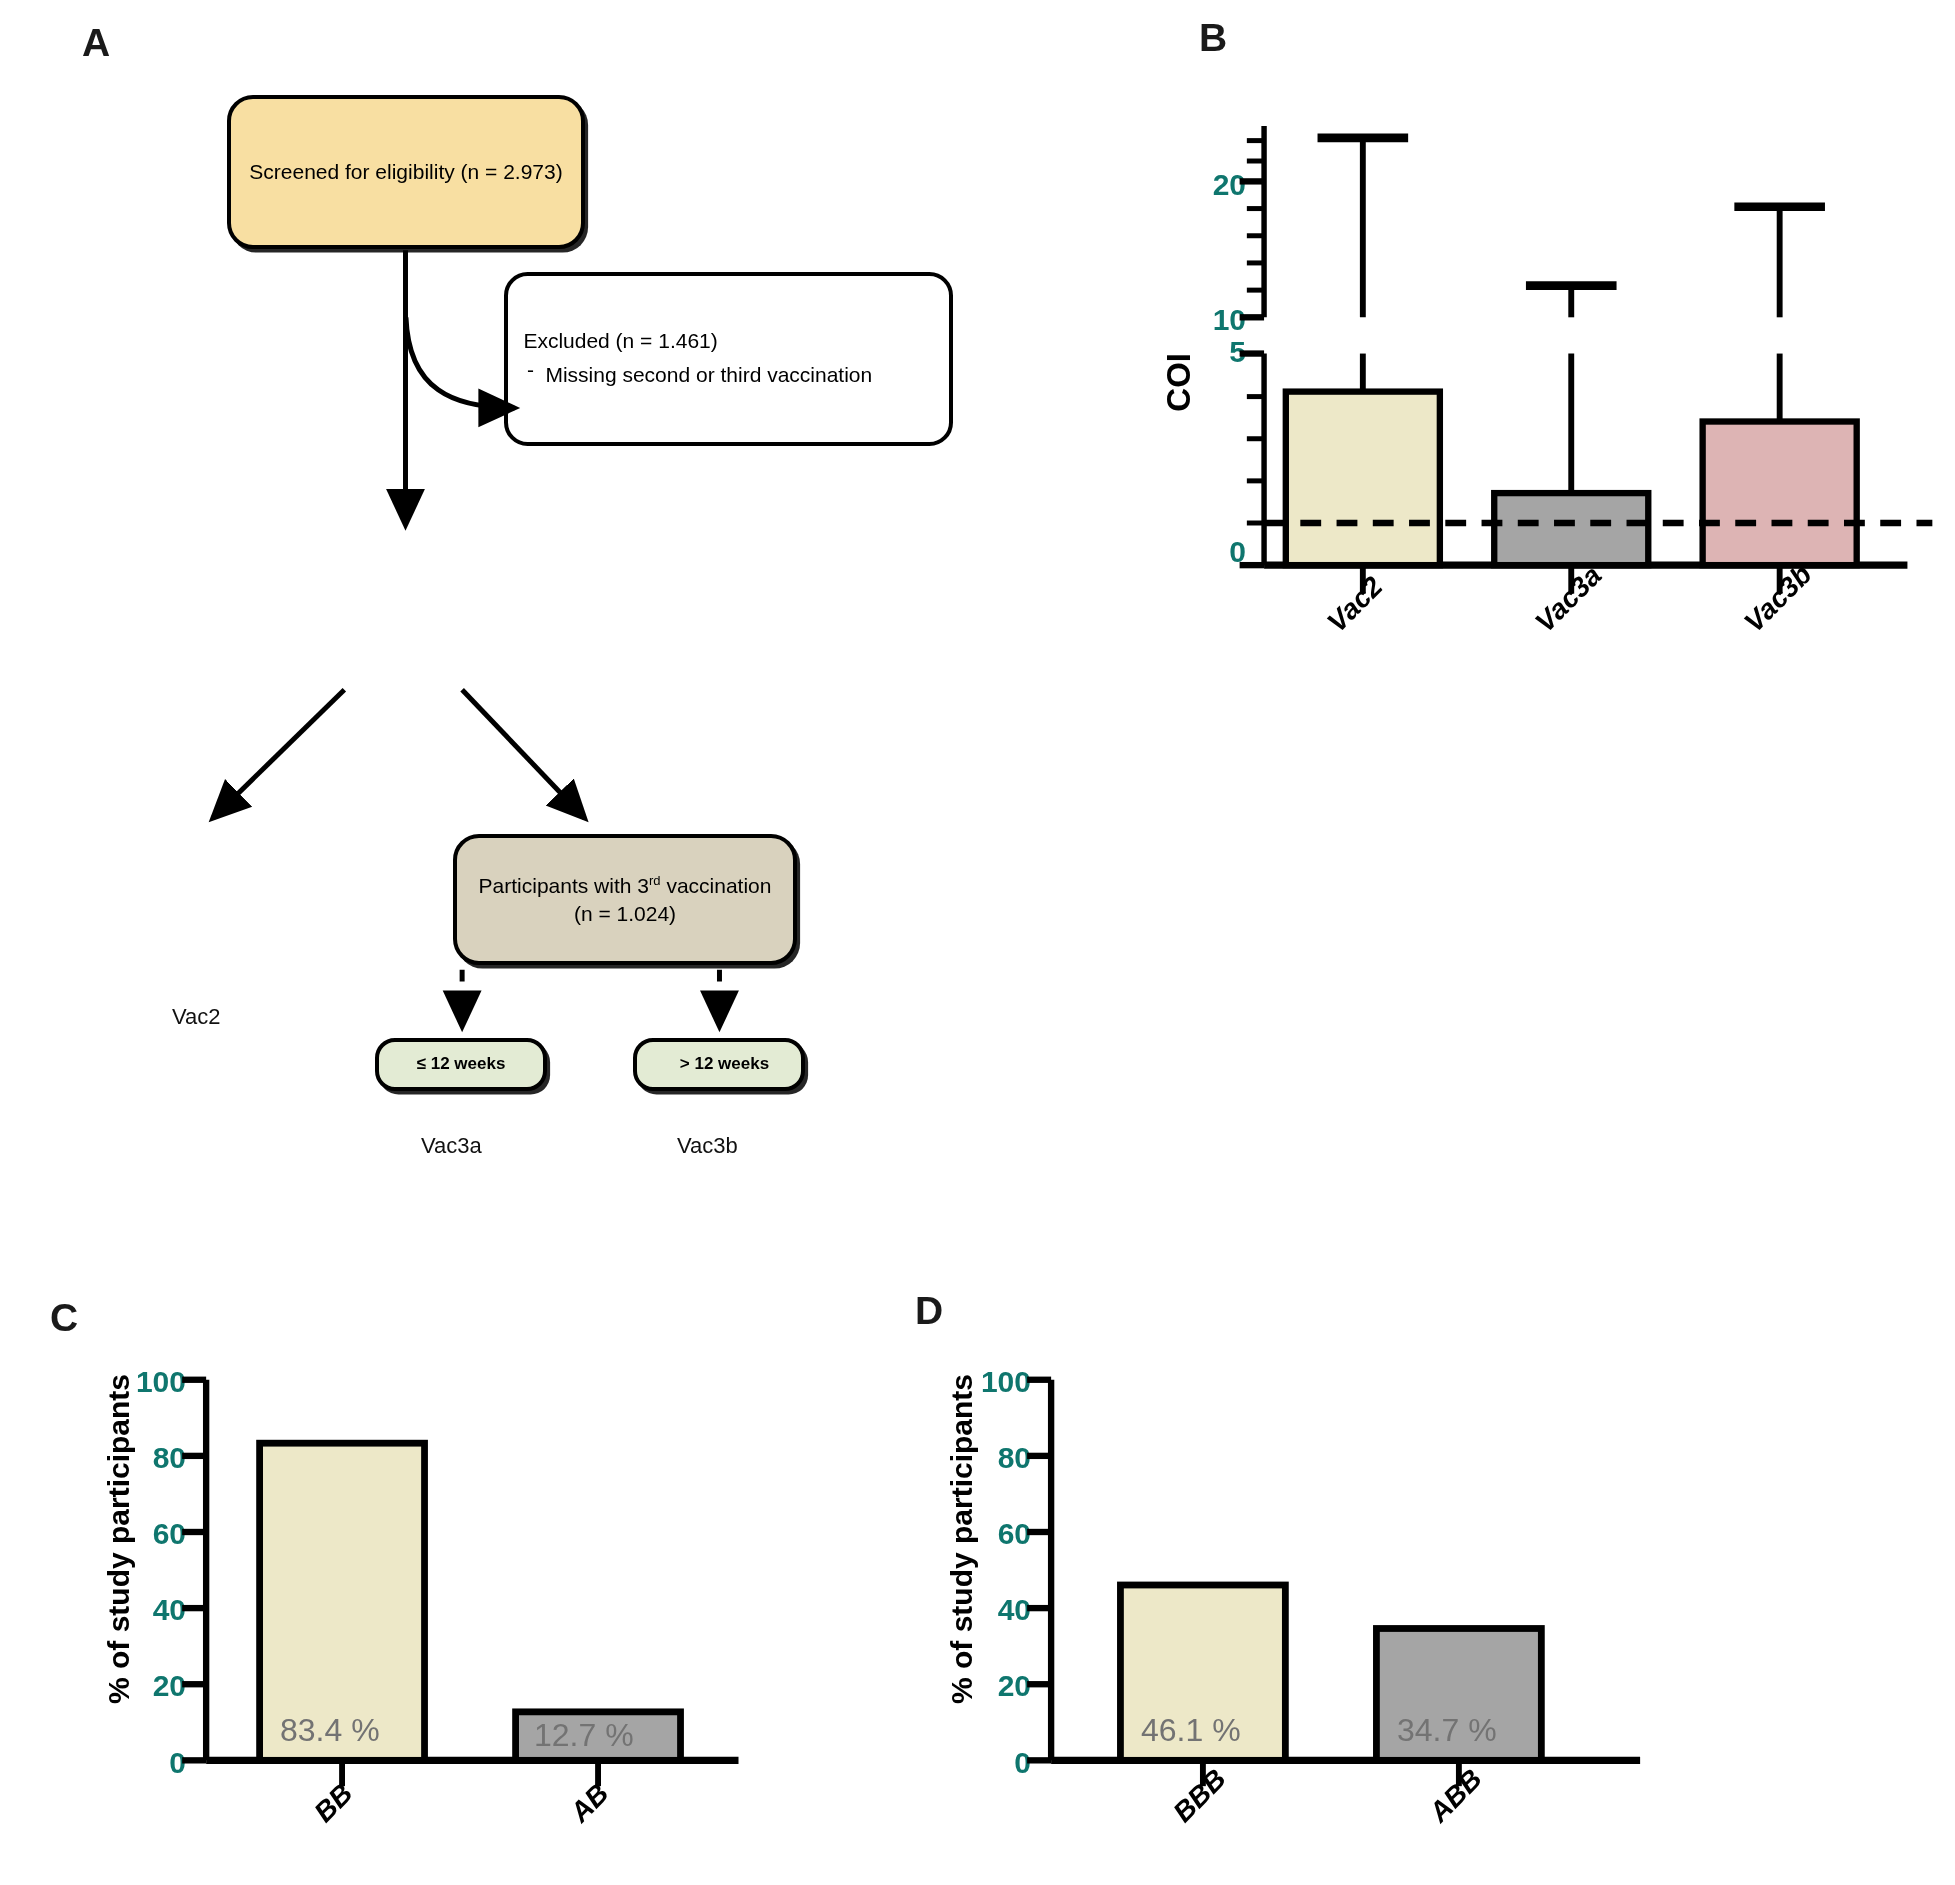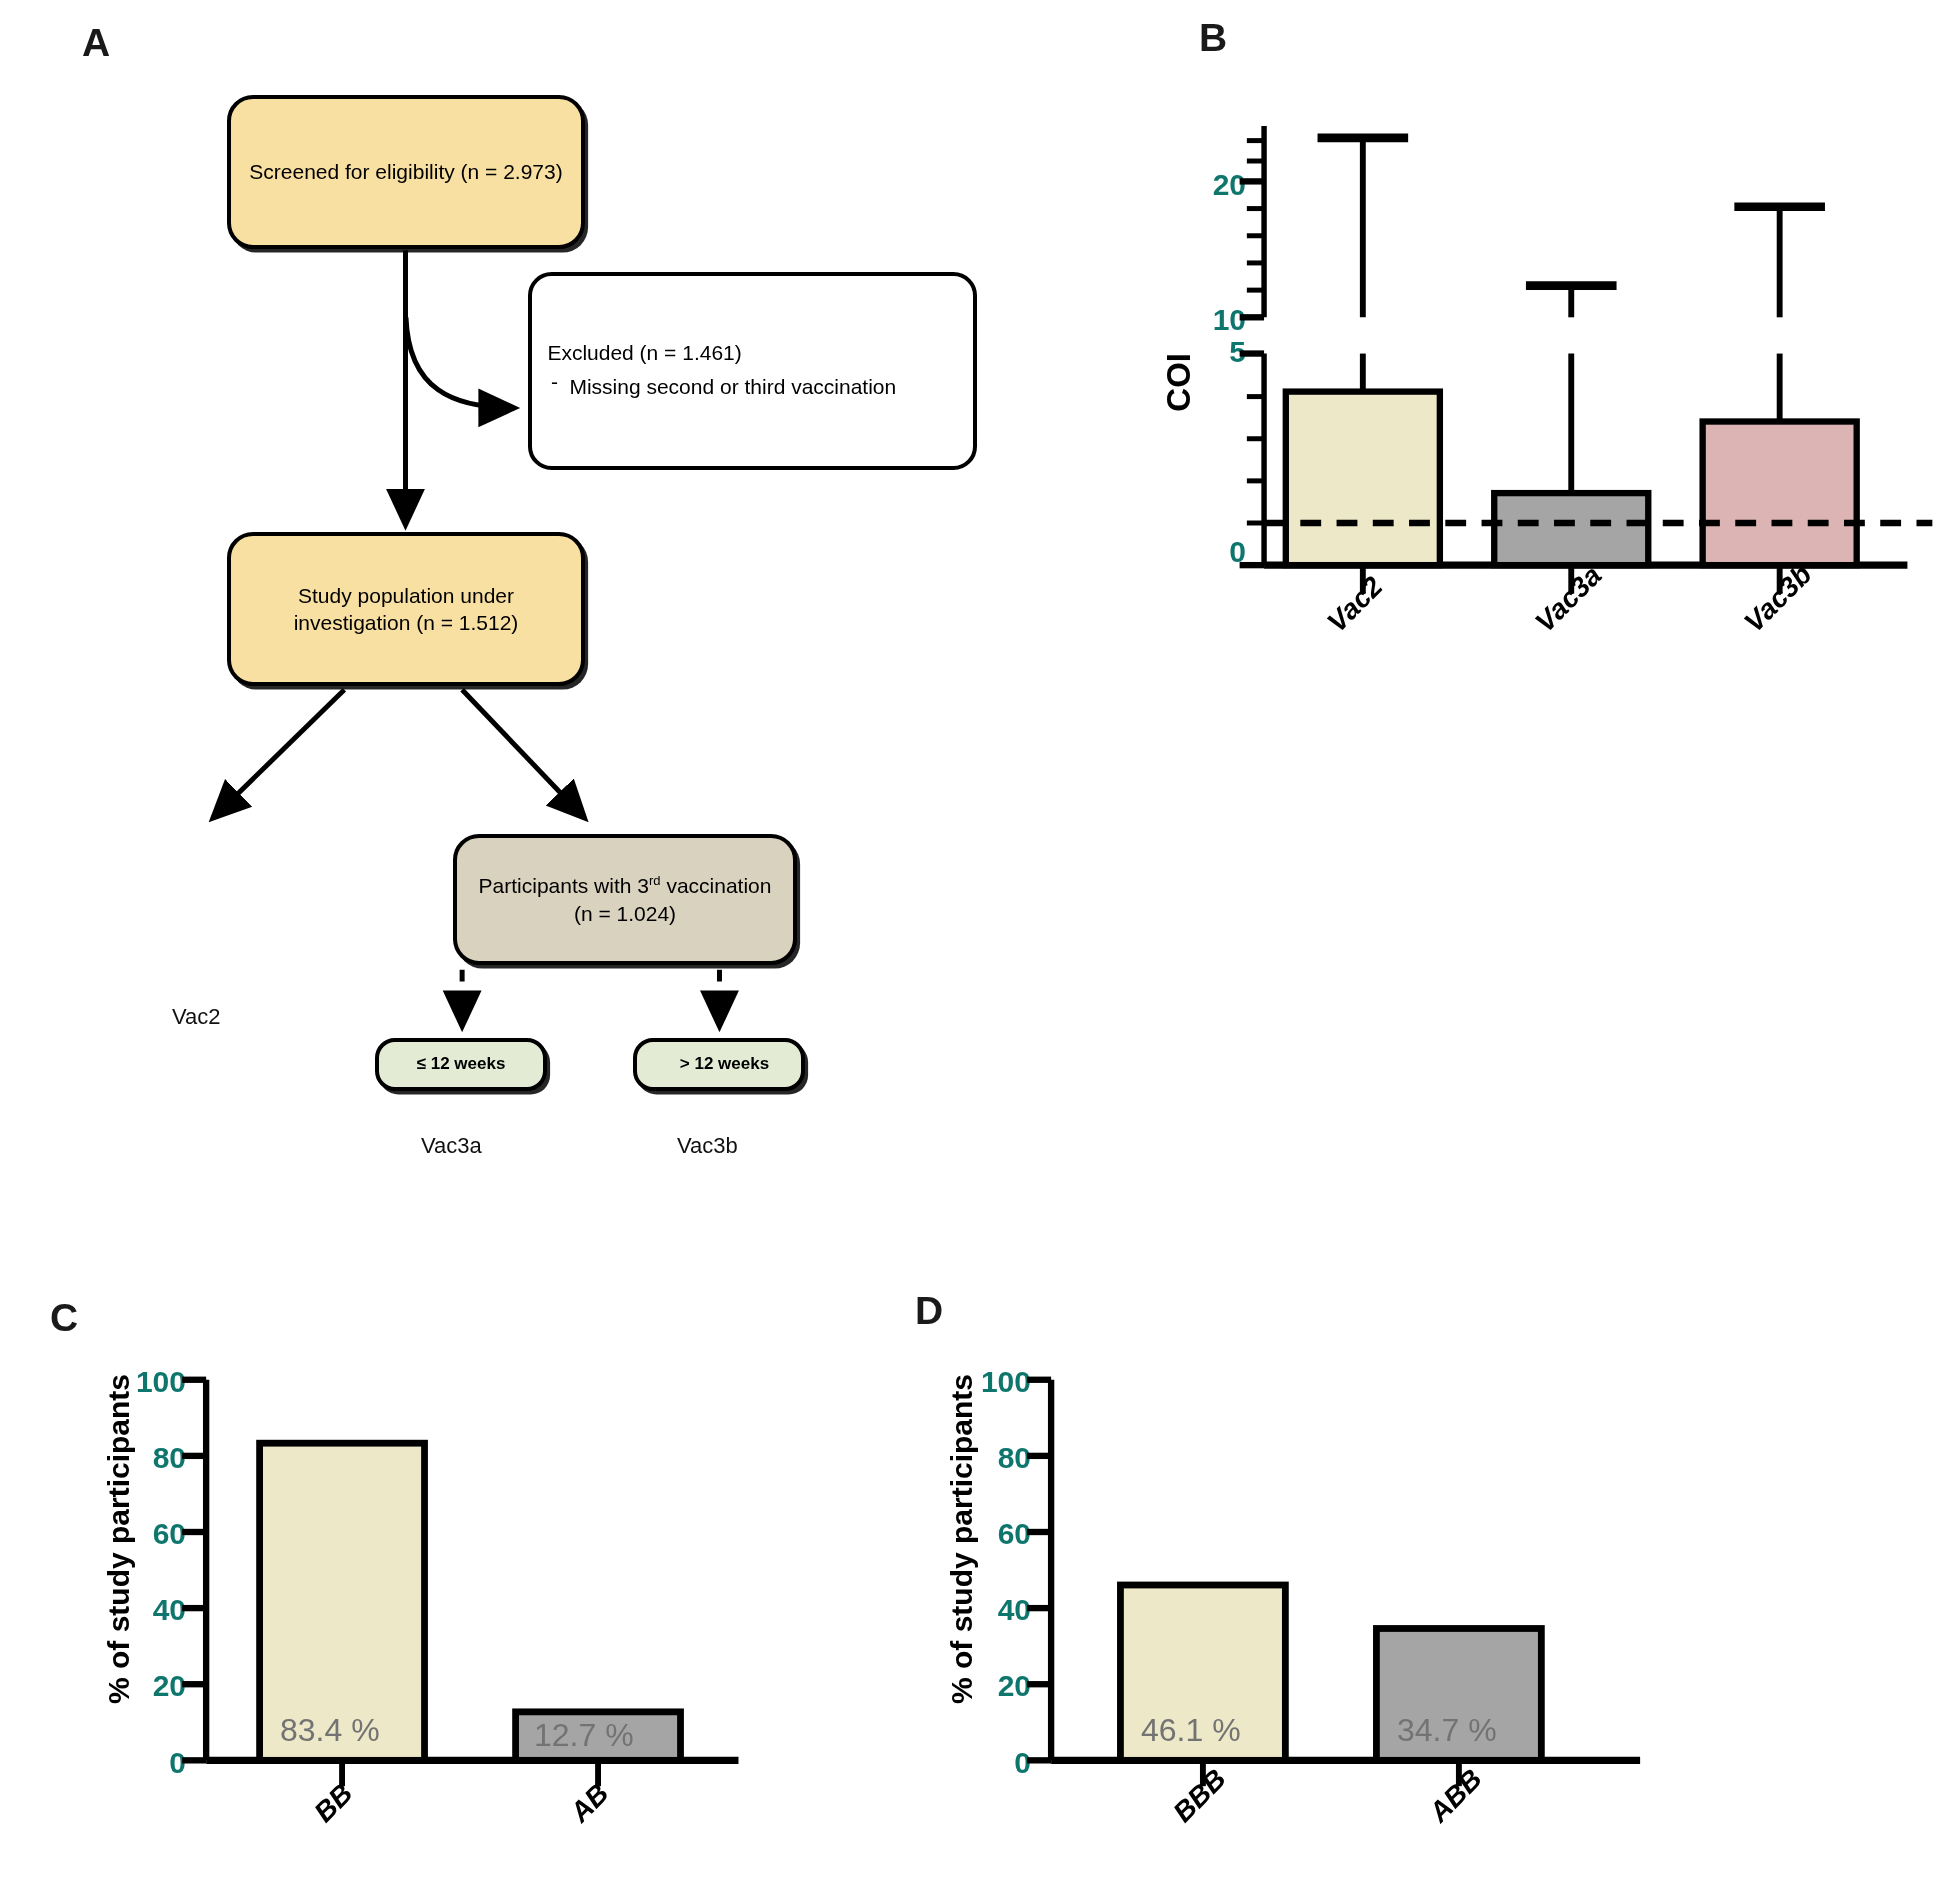--- a/index.html
+++ b/index.html
@@ -44,34 +44,29 @@
 <div id="page">
 
   <div class="panel-letter" style="left:82px;top:22.7px;">A</div>
 
   <div class="fc-box yellowbox center" style="left:227px;top:95px;width:358px;height:154px;">
     <div class="txt">
       <b>Screened for eligibility</b><span> (n = 2.973)</span>
     </div>
   </div>
 
-  <div class="fc-box whitebox" style="left:528px;top:272px;width:449px;height:198px;">
+  <div class="fc-box whitebox" style="left:504px;top:272px;width:449px;height:174px;">
     <div class="txt" style="width:100%;">
       <div><b>Excluded</b><span> (n = 1.461)</span></div>
       <ul class="excl-list">
         <li>Missing second or third vaccination</li>
       </ul>
     </div>
   </div>
 
-  <div class="fc-box yellowbox center" style="left:227px;top:532px;width:358px;height:154px;">
-    <div class="txt">
-      <b>Study population under investigation</b><span> (n = 1.512)</span>
-    </div>
-  </div>
 
 
   <div class="fc-box taupebox center" style="left:419px;top:834px;width:344px;height:131px;margin-left:34px;">
     <div class="txt">
       <b><span>Participants with 3</span><span class="sup">rd</span><span> vaccination</span></b><span> (n = 1.024)</span>
     </div>
   </div>
 
   <div class="fc-box greenbox center" style="left:375px;top:1038px;width:172px;height:53px;">
     <div class="txt" style="font-size:17px;font-weight:bold;">≤ 12 weeks</div>

